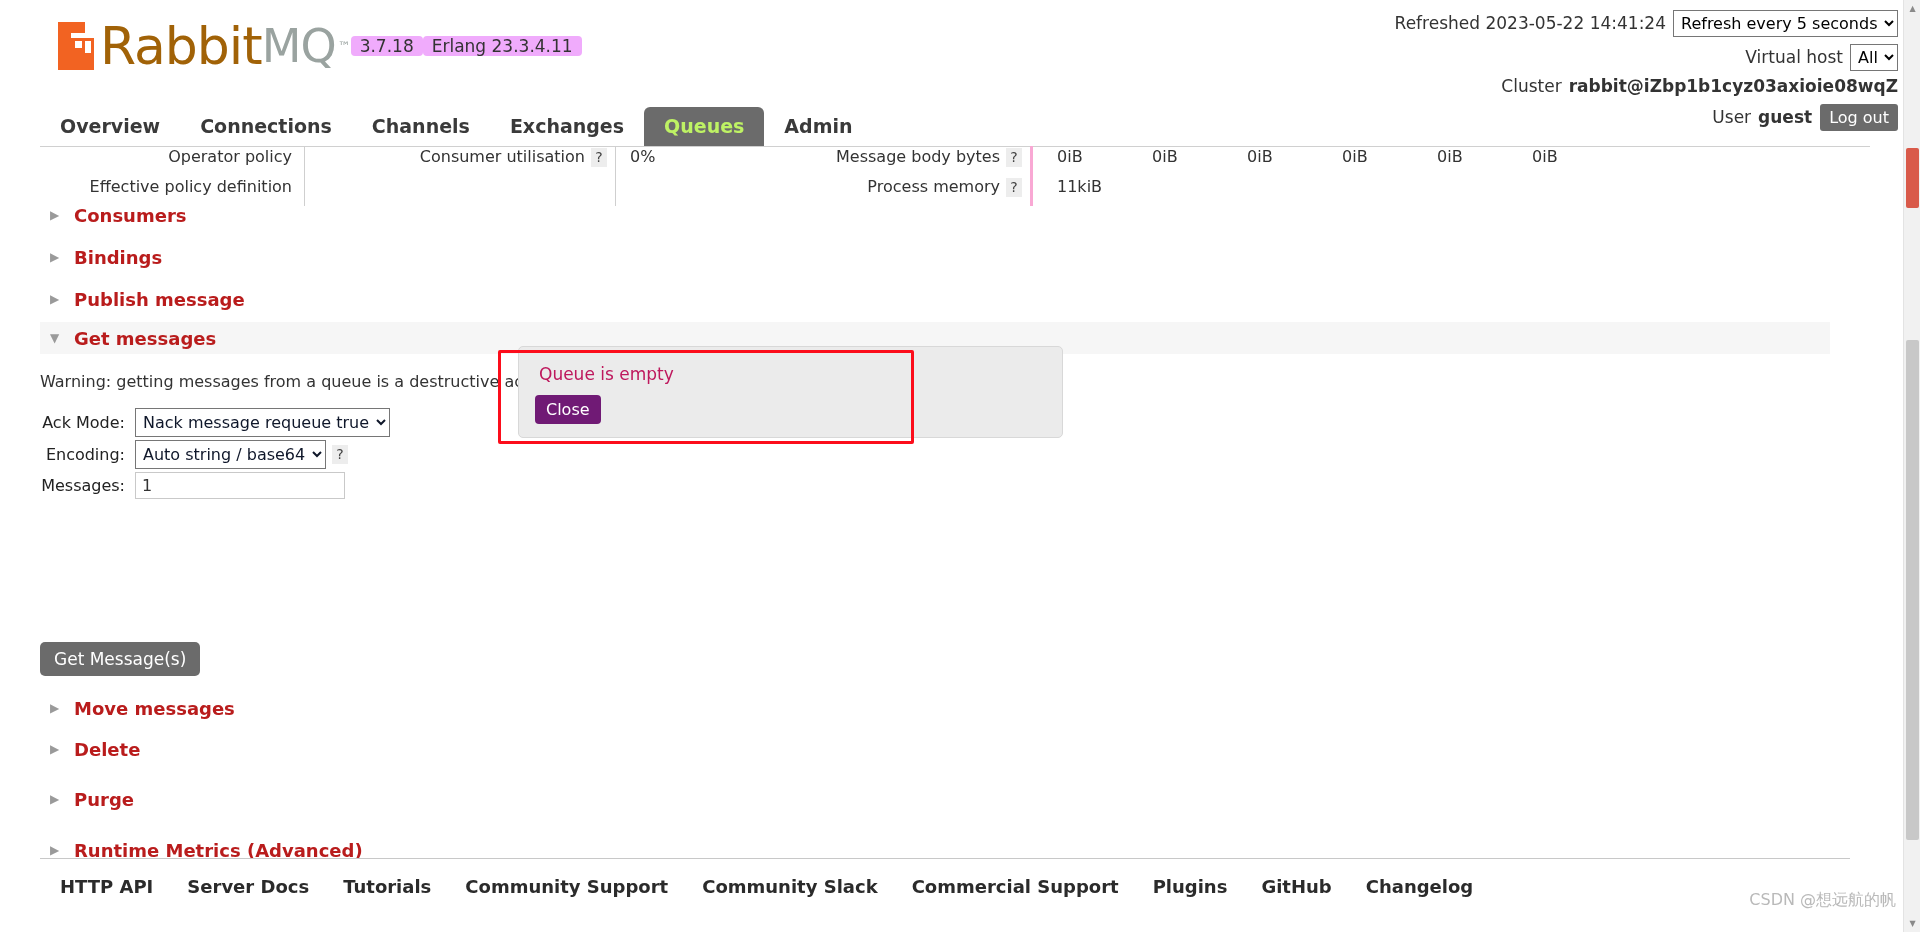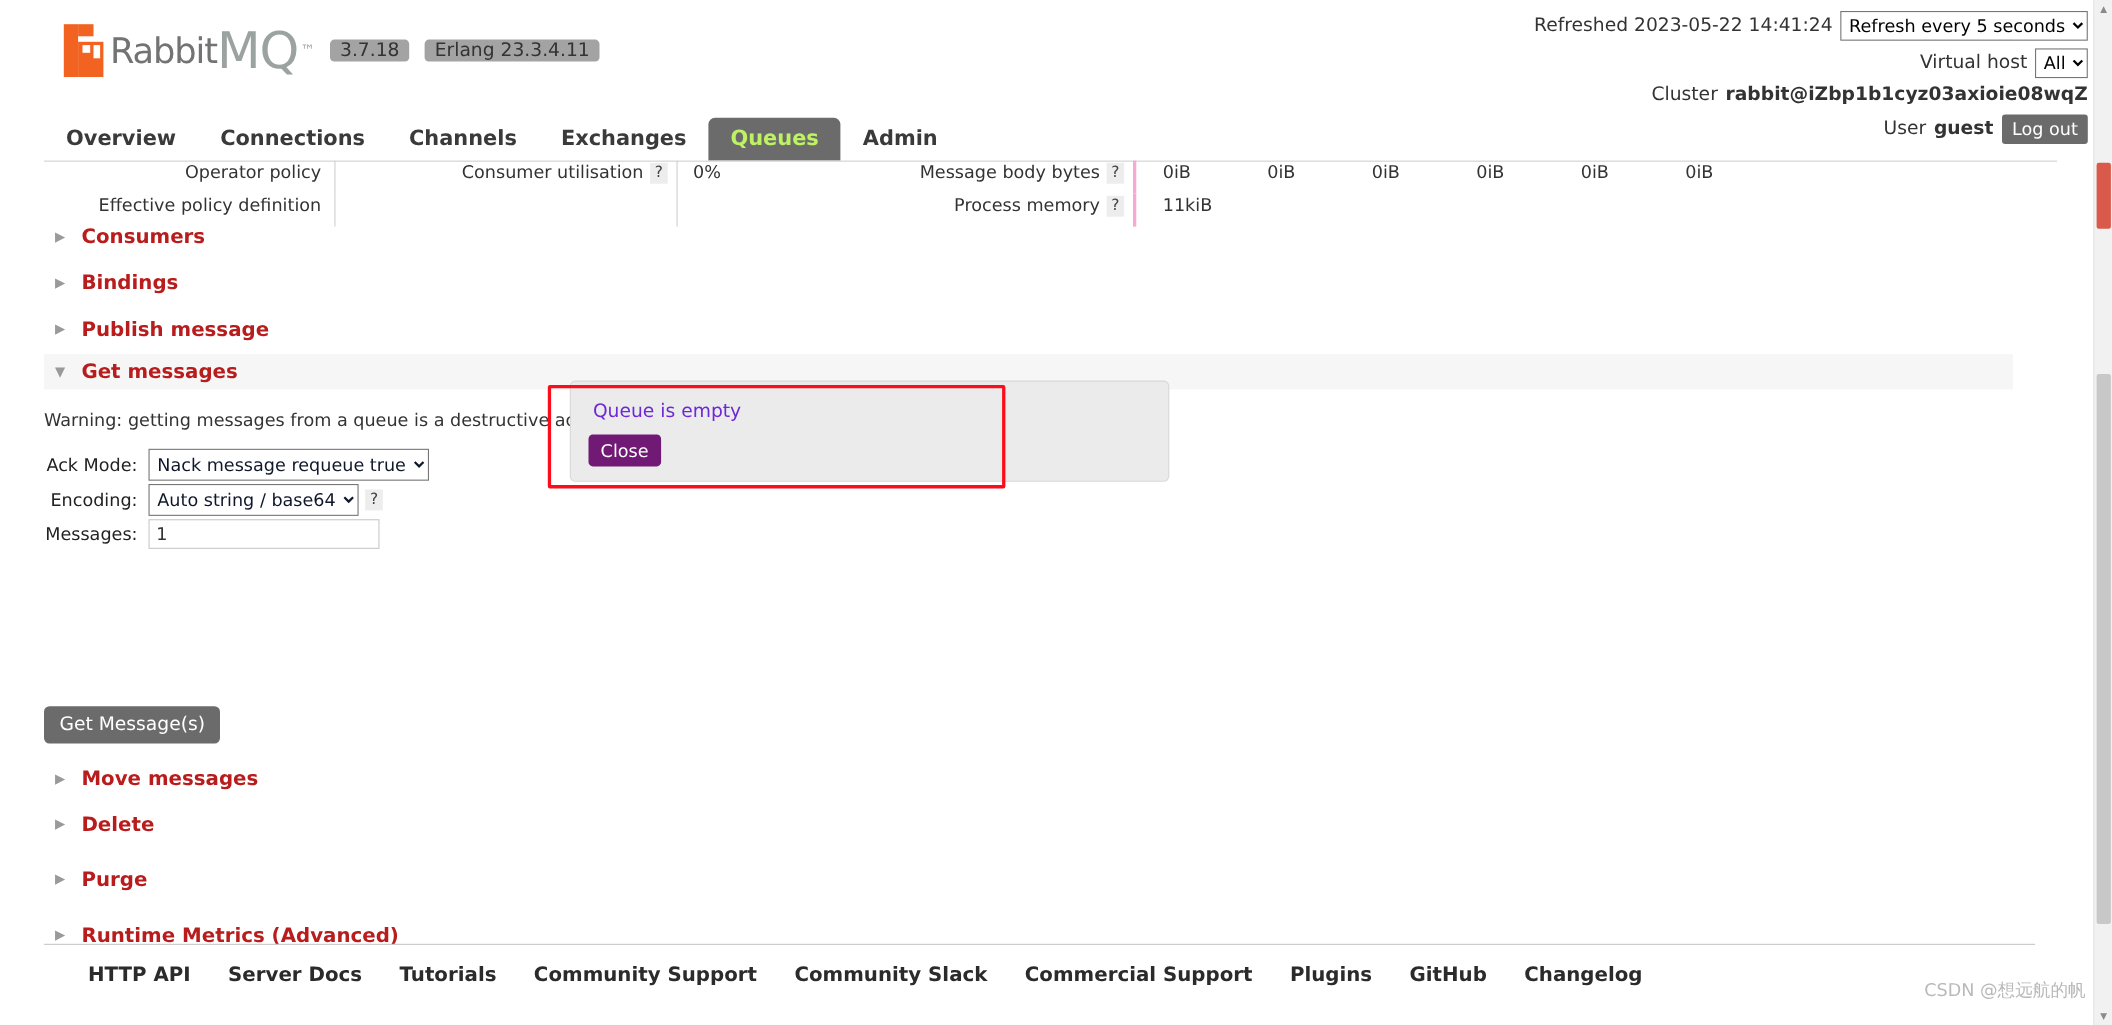--- a/index.html
+++ b/index.html
@@ -55,47 +55,47 @@
   .logo-mark .dot1 {
     position: absolute; left: 17px; top: 19px;
     width: 7px; height: 7px; background: #fff;
   }
   .logo-mark .dot2 {
     position: absolute; left: 27px; top: 19px;
     width: 6px; height: 12px; background: #fff;
   }
   .logo-rabbit {
     font-family: "DejaVu Sans", sans-serif;
-    font-size: 32px;
+    font-size: 52px;
     font-weight: 400;
-    color: #737373;
+    color: #a16207;
     letter-spacing: -1px;
     line-height: 46px;
   }
   .logo-mq {
     font-family: "DejaVu Sans", sans-serif;
     font-size: 46px;
     font-weight: 400;
     color: #9aa3a0;
     letter-spacing: -1px;
     line-height: 46px;
   }
   .logo-tm {
     font-size: 13px;
     color: #9aa3a0;
     vertical-align: 14px;
     margin-left: 2px;
   }
   .version-pill {
-    background: #a3a3a3;
+    background: #f0abfc;
     color: #333;
     font-size: 17px;
     padding: 0 9px;
     border-radius: 4px;
-    margin-left: 14px;
+    margin-left: 0;
     white-space: nowrap;
   }
 
   #header-right {
     position: absolute;
     right: 22px;
     top: 10px;
     text-align: right;
     font-size: 17px;
     color: #333;
@@ -269,21 +269,21 @@
     background: #ebebeb;
     border: 1px solid #d8d8d8;
     border-radius: 5px;
     z-index: 20;
   }
   #popup-text {
     position: absolute;
     left: 20px;
     top: 17px;
     font-size: 17px;
-    color: #6d28d9;
+    color: #be185d;
   }
   #popup-close {
     position: absolute;
     left: 16px;
     top: 48px;
     background: #701a75;
     color: #fff;
     border: none;
     font-family: "DejaVu Sans", sans-serif;
     font-size: 16px;
@@ -382,21 +382,20 @@
     width: 1810px;
     height: 1px;
     background: #c8c8c8;
   }
   #footer {
     position: absolute;
     left: 60px;
     top: 876px;
     display: flex;
     align-items: center;
-    margin-left: 20px;
   }
   .foot-link {
     font-size: 18px;
     font-weight: bold;
     color: #2b2b2b;
     text-decoration: none;
     margin-right: 34px;
     white-space: nowrap;
   }
   #watermark {

